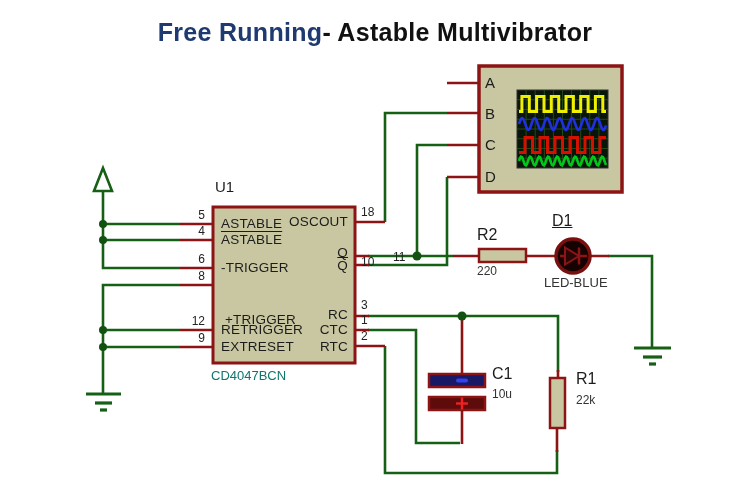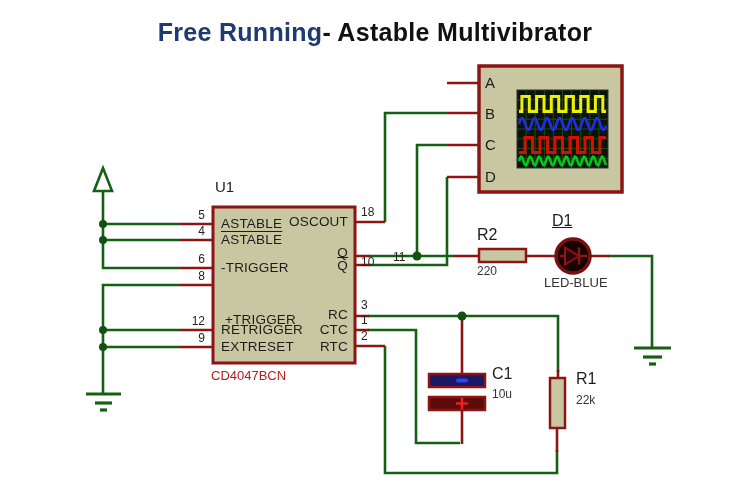--- a/index.html
+++ b/index.html
@@ -118,21 +118,21 @@
     <rect x="429" y="397" width="56" height="13" fill="#5E0B0B" stroke="#8C1414" stroke-width="2.5"></rect>
     <g stroke="#EE2222" stroke-width="2.4">
       <line x1="456" y1="403.5" x2="468" y2="403.5"></line>
       <line x1="462" y1="397.5" x2="462" y2="409.5"></line>
     </g>
 
     <rect x="550" y="378" width="15" height="50" fill="#C8C7A2" stroke="#8C1414" stroke-width="2.5"></rect>
   </svg>
 
   <div class="lbl" style="left:215px;top:179px;font-size:15px;">U1</div>
-  <div class="lbl" style="left:211px;top:368px;color:#b91c1c;">CD4047BCN</div>
+  <div class="lbl" style="left:211px;top:368px;color:#0f766e;">CD4047BCN</div>
 
   <div class="lbl pin-name" style="left:221px;top:216px;">ASTABLE</div>
   <div class="lbl pin-name overline" style="left:221px;top:232px;">ASTABLE</div>
   <div class="lbl pin-name" style="left:221px;top:260px;">-TRIGGER</div>
   <div class="lbl pin-name" style="left:225px;top:277px;margin-top:35px;">+TRIGGER</div>
   <div class="lbl pin-name" style="left:221px;top:322px;">RETRIGGER</div>
   <div class="lbl pin-name" style="left:221px;top:339px;">EXTRESET</div>
 
   <div class="lbl pin-name right" style="right:402px;top:214px;">OSCOUT</div>
   <div class="lbl pin-name right" style="right:402px;top:245px;">Q</div>

